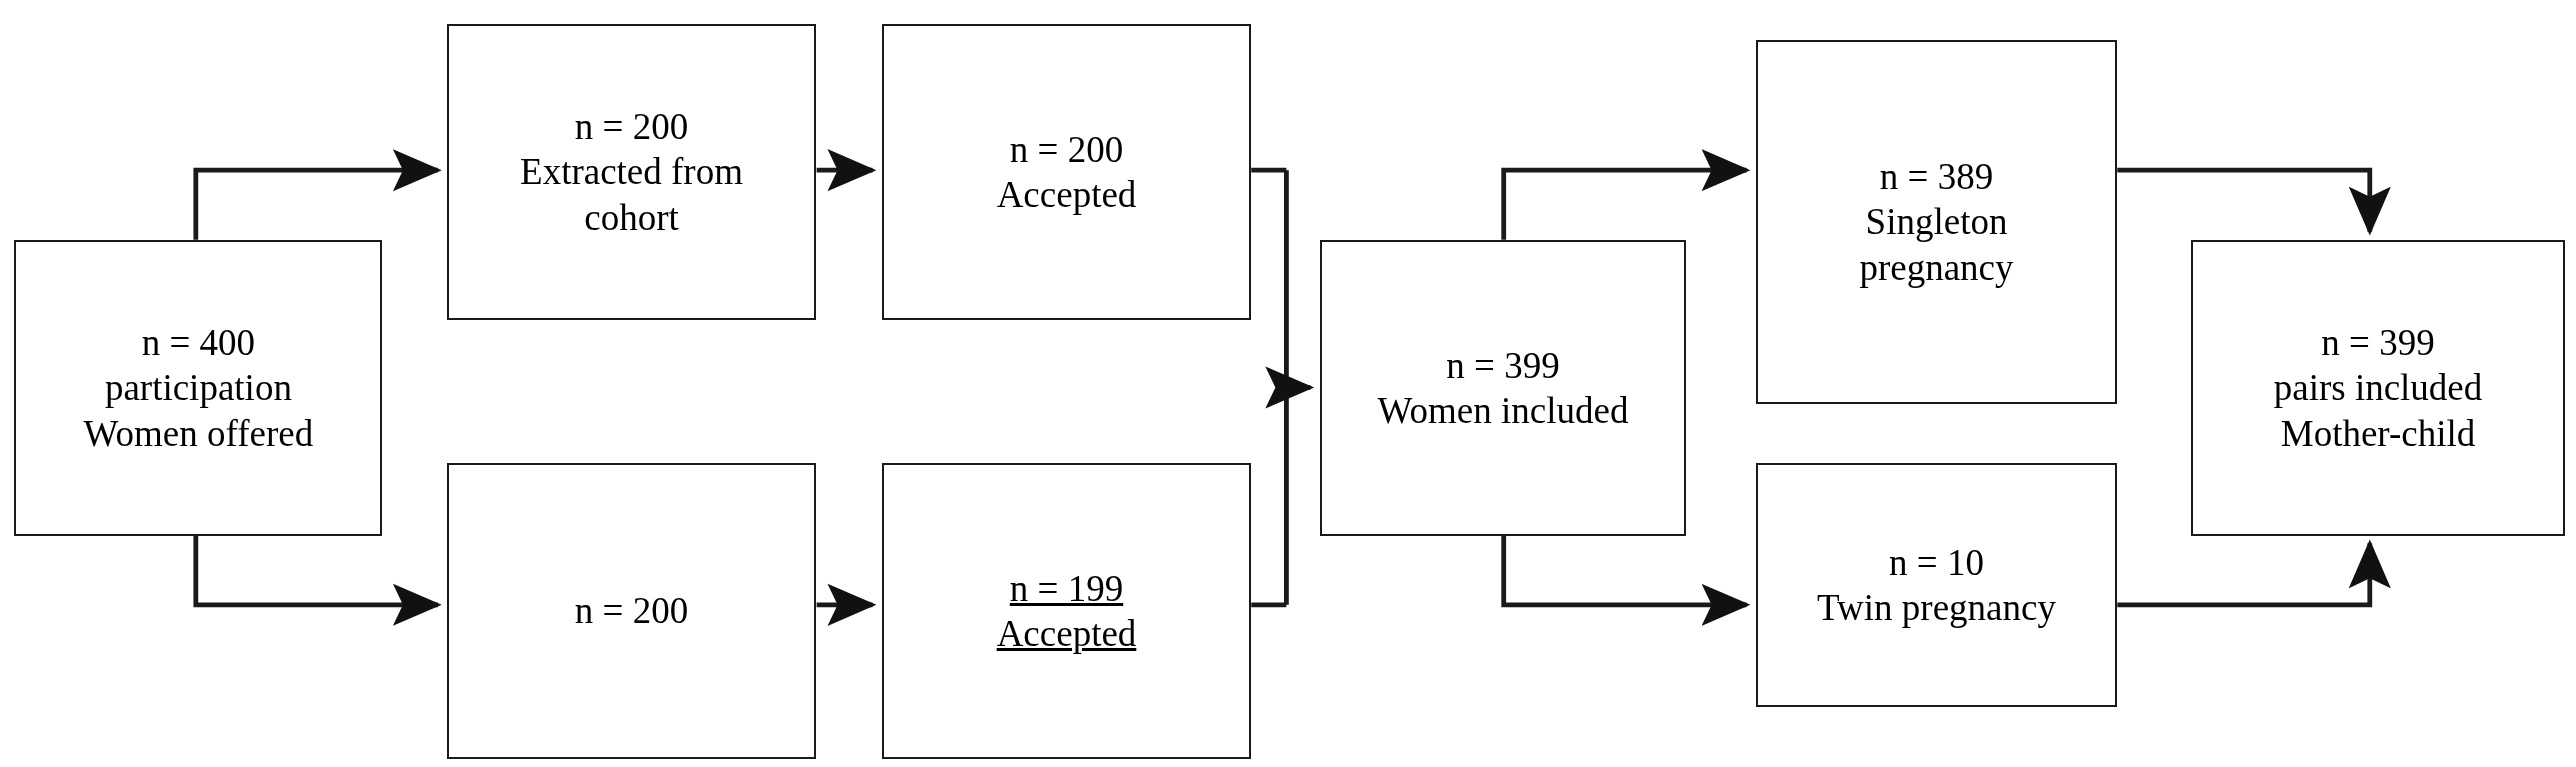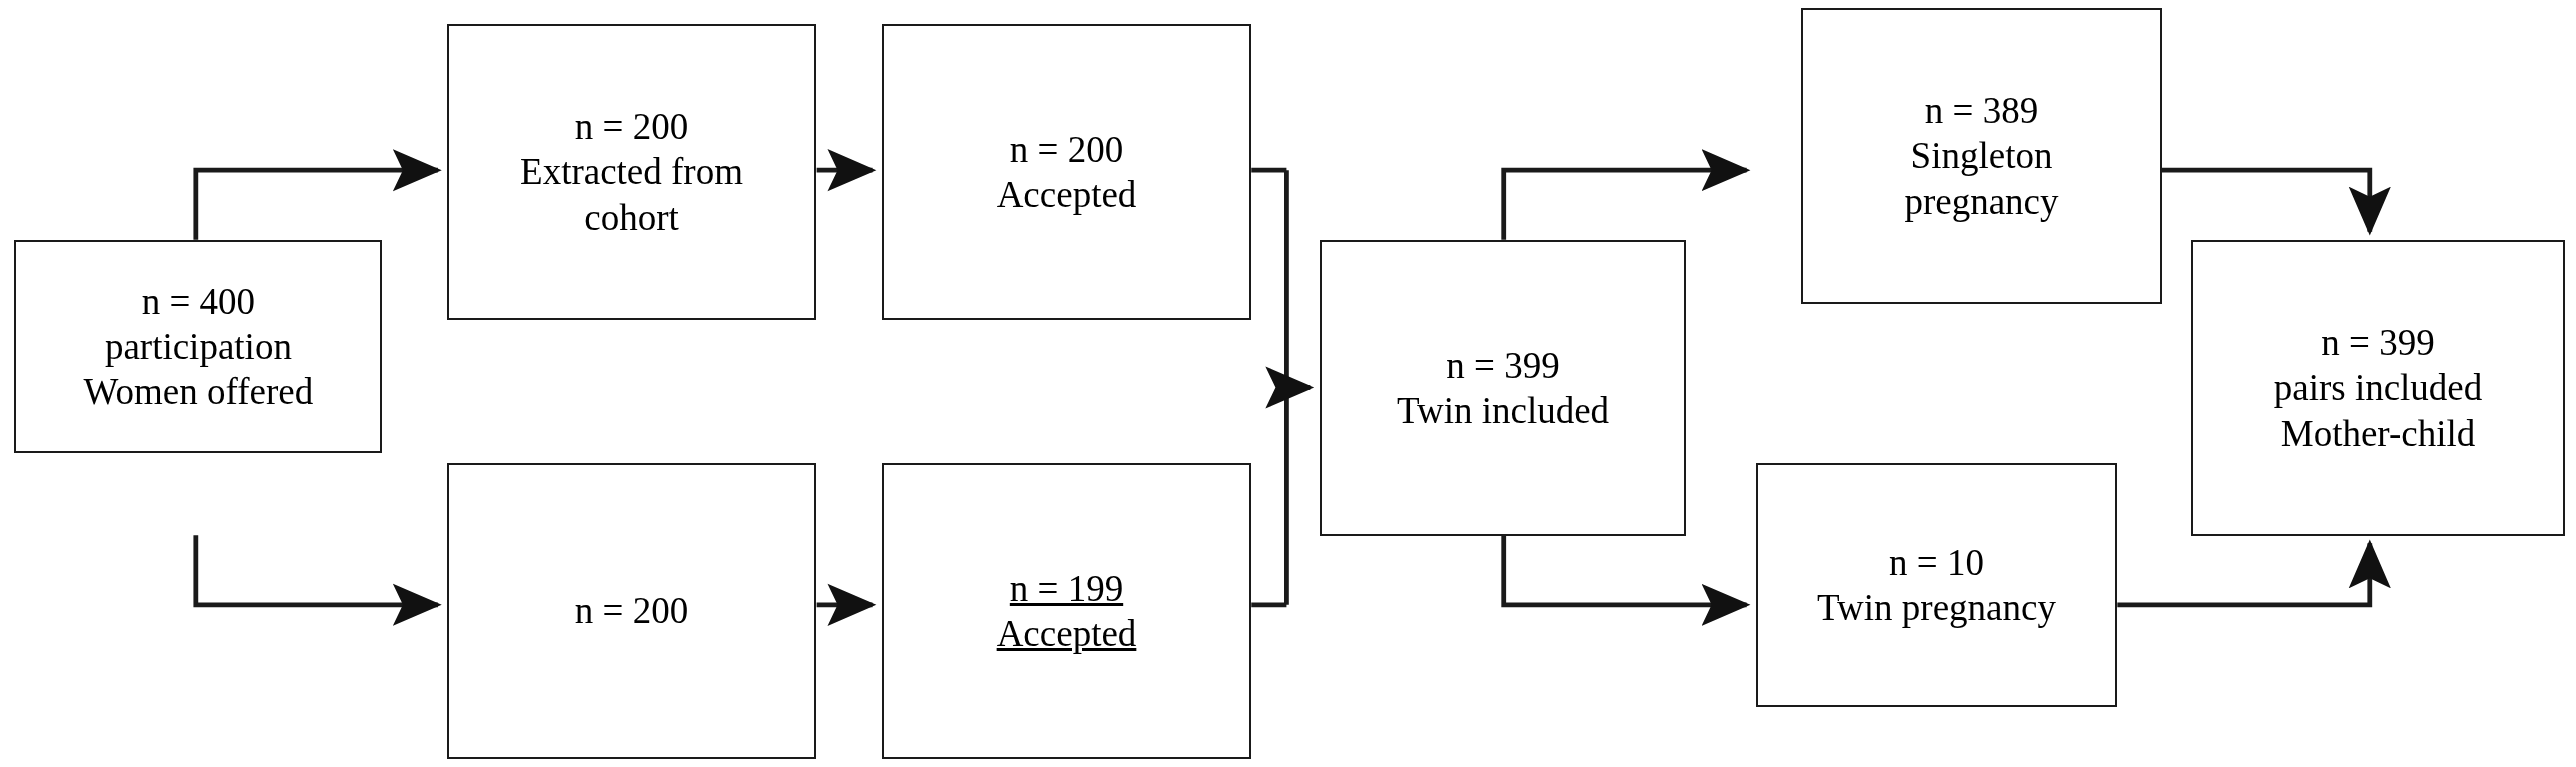--- a/index.html
+++ b/index.html
@@ -84,21 +84,21 @@
 
       <path d="M1882,670 L1882,757 L2186,757" marker-end="url(#arrow-r)"></path>
 
       <path d="M2650,213 L2966,213 L2966,290" marker-end="url(#arrow-d)"></path>
 
       <path d="M2650,757 L2966,757 L2966,680" marker-end="url(#arrow-u)"></path>
 
     </g>
   </svg>
 
-  <div class="node" style="left:14.4px; top:240px; width:368px; height:213px;">
+  <div class="node" style="left:14.4px; top:240px; width:368px; height:296px;">
     <span class="line">n = 400</span>
     <span class="line">participation</span>
     <span class="line">Women offered</span>
   </div>
 
   <div class="node" style="left:447px; top:24px; width:369px; height:296px;">
     <span class="line">n = 200</span>
     <span class="line">Extracted from</span>
     <span class="line">cohort</span>
   </div>
@@ -112,24 +112,24 @@
     <span class="line">n = 200</span>
   </div>
 
   <div class="node" style="left:882px; top:463px; width:369px; height:296px;text-decoration:underline;">
     <span class="line">n = 199</span>
     <span class="line">Accepted</span>
   </div>
 
   <div class="node" style="left:1320px; top:240px; width:366px; height:296px;">
     <span class="line">n = 399</span>
-    <span class="line">Twin included</span>
+    <span class="line">Women included</span>
   </div>
 
-  <div class="node" style="left:1756px; top:8px; width:361px; height:296px;margin-left:45px;">
+  <div class="node" style="left:1756px; top:40px; width:361px; height:364px;">
     <span class="line">n = 389</span>
     <span class="line">Singleton</span>
     <span class="line">pregnancy</span>
   </div>
 
   <div class="node" style="left:1756px; top:463px; width:361px; height:244px;">
     <span class="line">n = 10</span>
     <span class="line">Twin pregnancy</span>
   </div>
 

